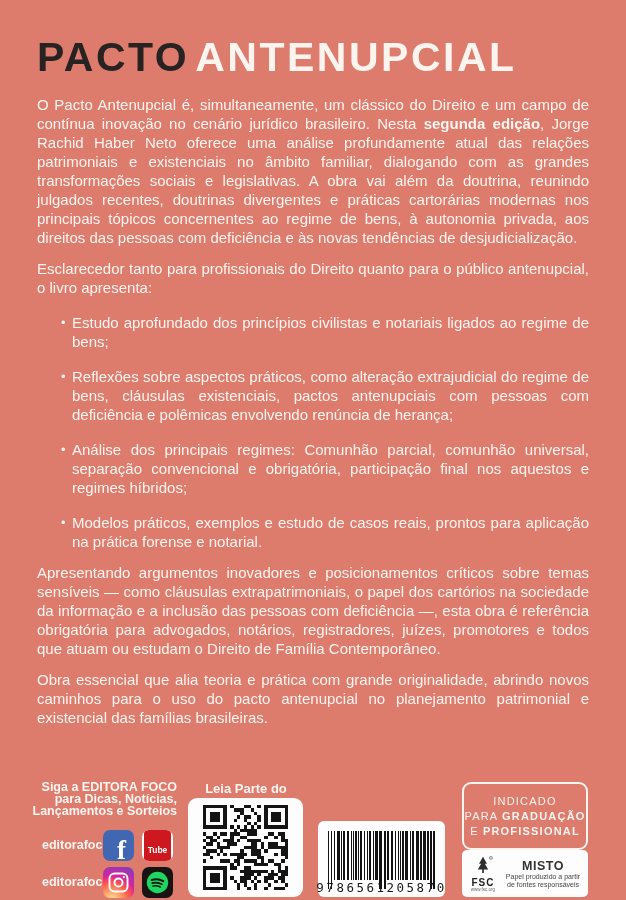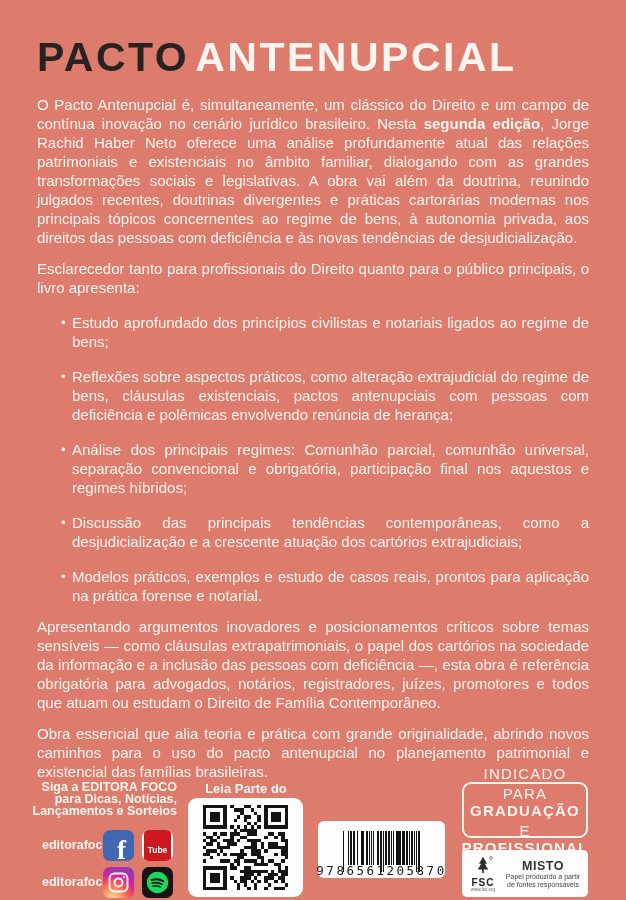--- a/index.html
+++ b/index.html
@@ -97,36 +97,36 @@
     text-align:center;color:var(--text,#fcf4ef);
     font-weight:bold;font-size:13px;
   }
   .qr-box{
     position:absolute;left:188px;top:28px;width:115px;height:99px;
     background:#fdfdfd;border-radius:9px;
     display:flex;align-items:center;justify-content:center;
   }
   .qr-box svg{width:85px;height:85px;}
   .barcode-box{
-    position:absolute;left:318px;top:51px;width:127px;height:57px;
+    position:absolute;left:318px;top:51px;width:127px;height:76px;
     background:#fdfdfd;border-radius:6px;
     display:flex;flex-direction:column;align-items:center;
     padding-top:10px;
   }
   .barcode-digits{
     color:#1a1a1a;font-size:12.5px;letter-spacing:2.5px;
     margin-top:-9px;
     font-family:"DejaVu Sans Mono",monospace;
   }
   .badge{
-    position:absolute;left:462px;top:12px;width:126px;height:56px;
+    position:absolute;left:462px;top:12px;width:126px;height:68px;
     border:2px solid var(--text,#fcf4ef);border-radius:9px;
     color:var(--text,#fcf4ef);
     display:flex;flex-direction:column;align-items:center;justify-content:center;
-    gap:3px;font-size:15px;letter-spacing:1.2px;text-align:center;
+    gap:3px;font-size:11px;letter-spacing:1.2px;text-align:center;
   }
   .badge .bold{font-weight:bold;}
   .fsc-box{
     position:absolute;left:462px;top:80px;width:126px;height:47px;
     background:#fdfdfd;border-radius:5px;
     display:flex;align-items:center;padding:3px 5px;gap:4px;
   }
   .fsc-logo{width:32px;text-align:center;line-height:1;}
   .fsc-acronym{font-weight:bold;font-size:10px;color:#222;letter-spacing:1px;}
   .fsc-url{font-size:4.5px;color:#666;}
@@ -136,27 +136,26 @@
 </style>
 </head>
 <body>
 
 <div class="page">
 
   <h1 class="title"><span class="t-dark">PACTO</span><span class="t-light">ANTENUPCIAL</span></h1>
 
   <p class="body-p"><span>O Pacto Antenupcial é, simultaneamente, um clássico do Direito e um campo de contínua inovação no cenário jurídico brasileiro. Nesta </span><b>segunda edição</b><span>, Jorge Rachid Haber Neto oferece uma análise profundamente atual das relações patrimoniais e existenciais no âmbito familiar, dialogando com as grandes transformações sociais e legislativas. A obra vai além da doutrina, reunindo julgados recentes, doutrinas divergentes e práticas cartorárias modernas nos principais tópicos concernentes ao regime de bens, à autonomia privada, aos direitos das pessoas com deficiência e às novas tendências de desjudicialização.</span></p>
 
-  <p class="body-p">Esclarecedor tanto para profissionais do Direito quanto para o público principais, o livro apresenta:</p>
+  <p class="body-p">Esclarecedor tanto para profissionais do Direito quanto para o público antenupcial, o livro apresenta:</p>
 
   <ul class="bullets">
     <li>Estudo aprofundado dos princípios civilistas e notariais ligados ao regime de bens;</li>
     <li>Reflexões sobre aspectos práticos, como alteração extrajudicial do regime de bens, cláusulas existenciais, pactos antenupciais com pessoas com deficiência e polêmicas envolvendo renúncia de herança;</li>
     <li>Análise dos principais regimes: Comunhão parcial, comunhão universal, separação convencional e obrigatória, participação final nos aquestos e regimes híbridos;</li>
-    <li>Discussão das principais tendências contemporâneas, como a desjudicialização e a crescente atuação dos cartórios extrajudiciais;</li>
     <li>Modelos práticos, exemplos e estudo de casos reais, prontos para aplicação na prática forense e notarial.</li>
   </ul>
 
   <p class="body-p">Apresentando argumentos inovadores e posicionamentos críticos sobre temas sensíveis — como cláusulas extrapatrimoniais, o papel dos cartórios na sociedade da informação e a inclusão das pessoas com deficiência —, esta obra é referência obrigatória para advogados, notários, registradores, juízes, promotores e todos que atuam ou estudam o Direito de Família Contemporâneo.</p>
   <p class="body-p">Obra essencial que alia teoria e prática com grande originalidade, abrindo novos caminhos para o uso do pacto antenupcial no planejamento patrimonial e existencial das famílias brasileiras.</p>
 
   <div class="footer">
 
     <div class="follow-text">
       <div>Siga a EDITORA FOCO</div>

